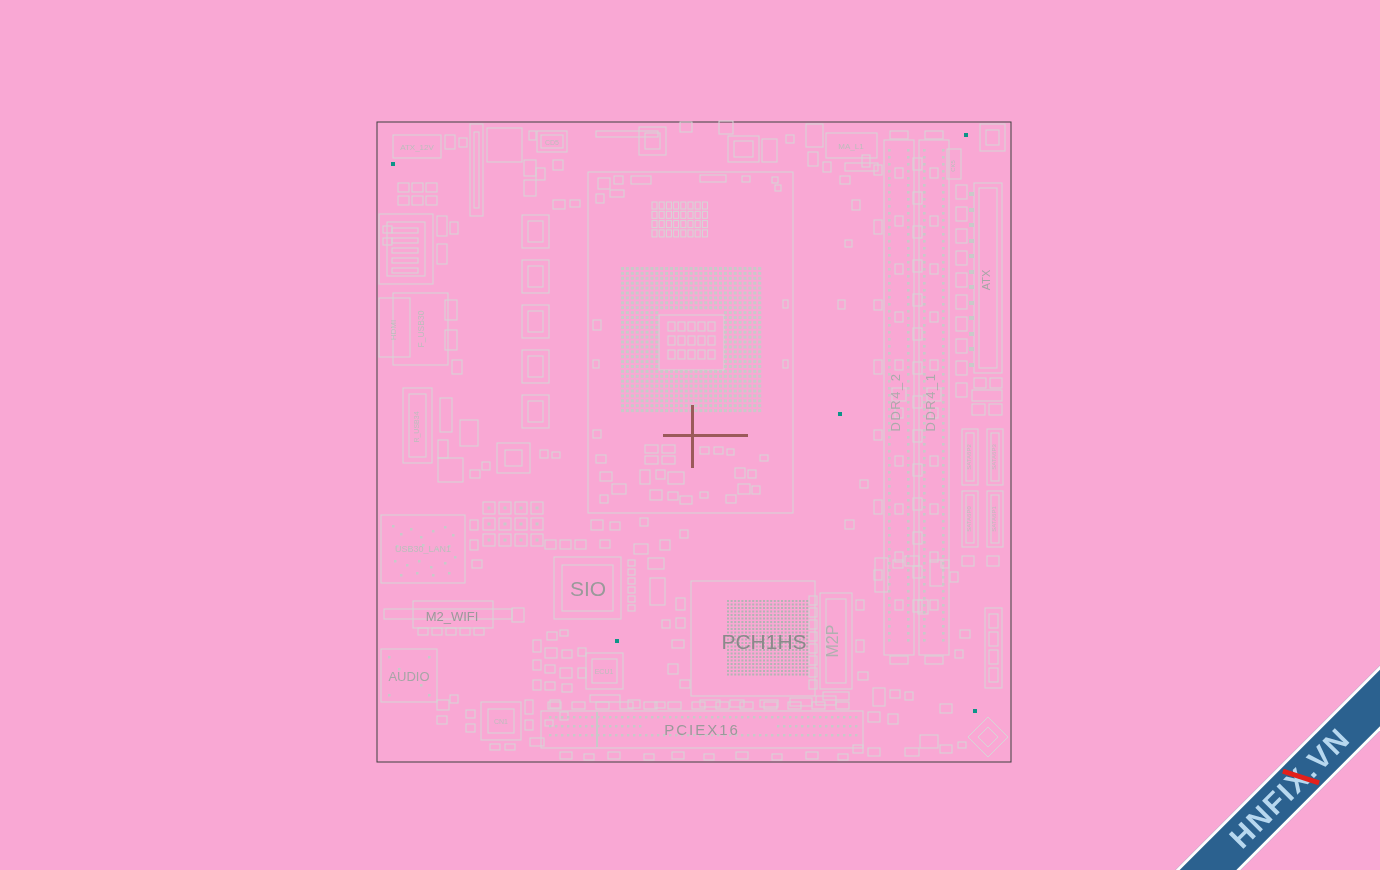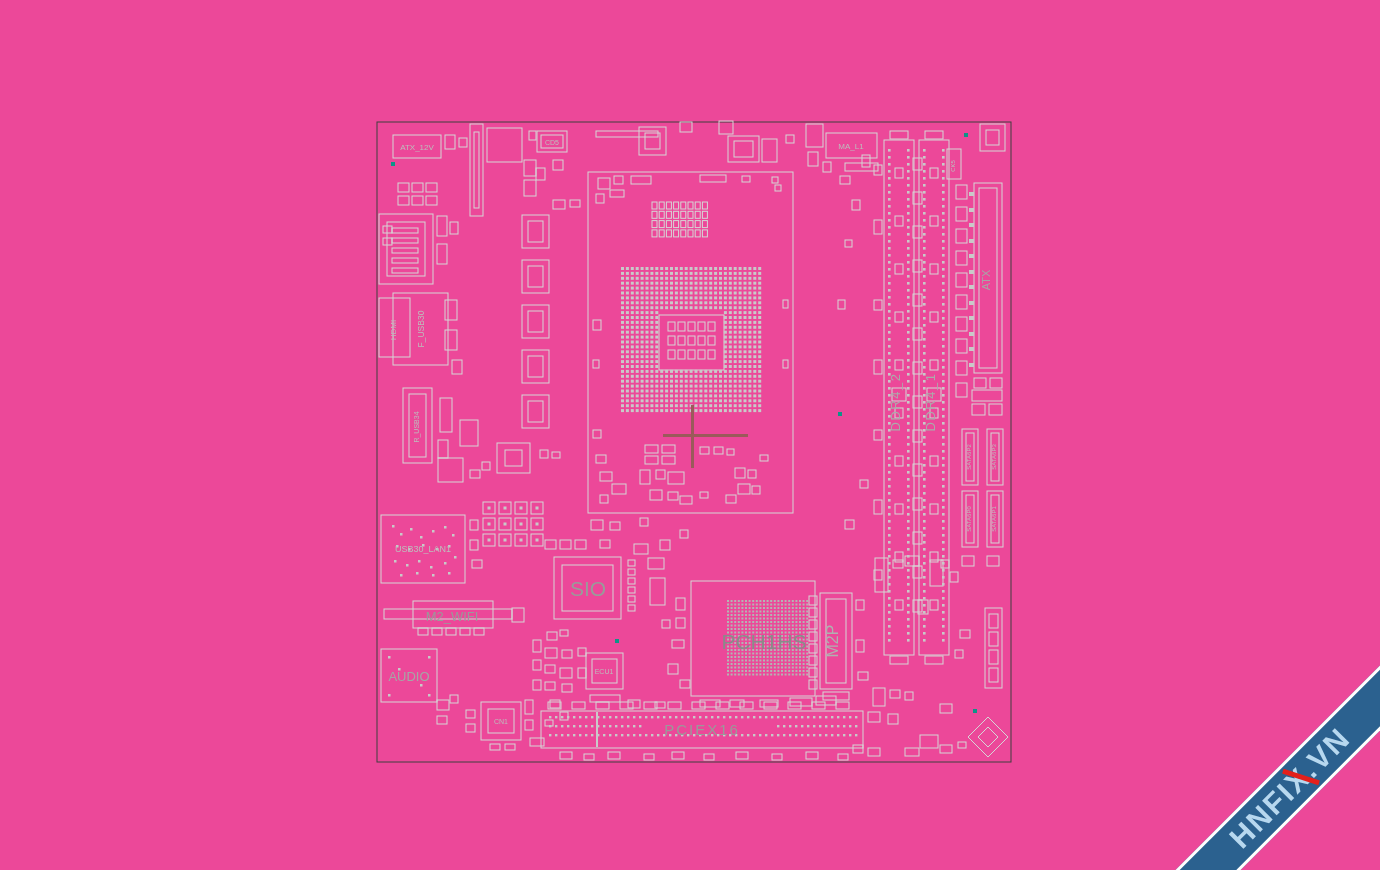--- a/index.html
+++ b/index.html
@@ -1,16 +1,16 @@
 <!DOCTYPE html>
 <html><head>
 <meta charset="utf-8">
 <style>
   html,body{margin:0;padding:0;background:#000;}
-  .stage{position:relative;width:1380px;height:870px;background:#ec4899;overflow:hidden;
+  .stage{position:relative;width:1380px;height:870px;background:#f9a8d4;overflow:hidden;
          font-family:"Liberation Sans",sans-serif;}
   svg text{font-family:"Liberation Sans",sans-serif;}
   
   .watermark{position:absolute;right:0;bottom:0;width:300px;height:300px;overflow:hidden;}
   .wm-band{position:absolute;left:-5px;top:195px;width:430px;height:40px;
            border-top:3px solid #fff;border-bottom:3px solid #fff;
            transform:rotate(-45deg);display:flex;align-items:center;justify-content:center;}
   .wm-text{font-weight:bold;font-size:30px;letter-spacing:2px;line-height:1;}
   .wm-slash{position:absolute;left:53%;top:1px;width:5px;height:38px;transform:rotate(-27deg);}
 </style>

